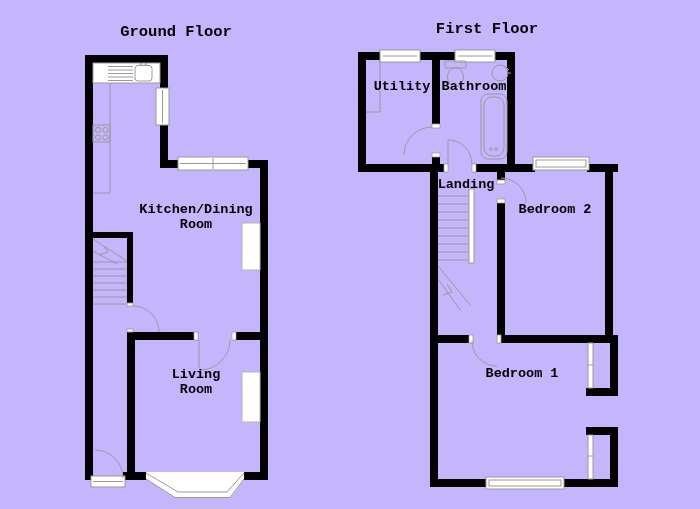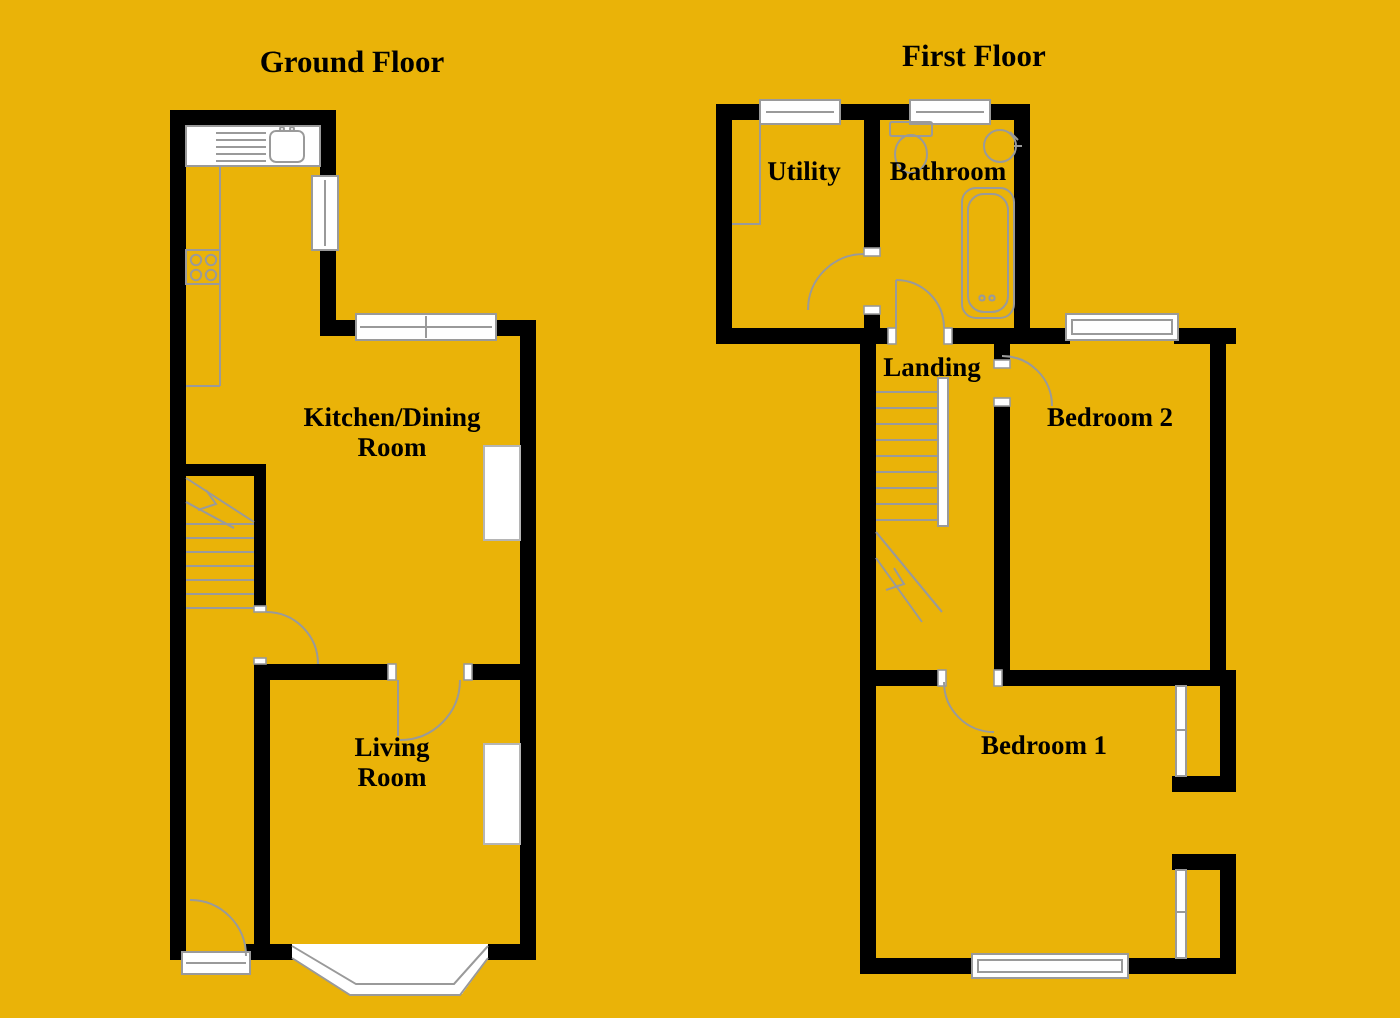--- a/index.html
+++ b/index.html
@@ -1,17 +1,17 @@
 <!DOCTYPE html>
 <html style="--wall: #000000; --fixture: #9a9a9a; --chimney: #b5b5b5; --text: #000000;"><head>
 <meta charset="utf-8">
 <style>
   html,body{margin:0;padding:0;background:#ffffff;}
-  .stage{position:relative;width:700px;height:509px;background:#eab308;overflow:hidden;
-         font-family:Liberation Serif, serif;}
+  .stage{position:relative;width:700px;height:509px;background:#c4b5fd;overflow:hidden;
+         font-family:Liberation Mono, monospace;}
   svg{position:absolute;left:0;top:0;}
   .wall{fill:var(--wall);}
   .fx{stroke:var(--fixture);fill:none;stroke-width:1;}
   .fxf{stroke:var(--fixture);fill:#ffffff;stroke-width:1;}
   .jamb{fill:#ffffff;stroke:var(--fixture);stroke-width:0.8;}
   .chim{stroke:var(--chimney);fill:#ffffff;stroke-width:1;}
   .roomlabel{font-weight:bold;font-size:13.5px;fill:var(--text);text-anchor:middle;}
   .title{font-weight:bold;font-size:15.5px;fill:var(--text);text-anchor:middle;}
 </style>
 </head>

